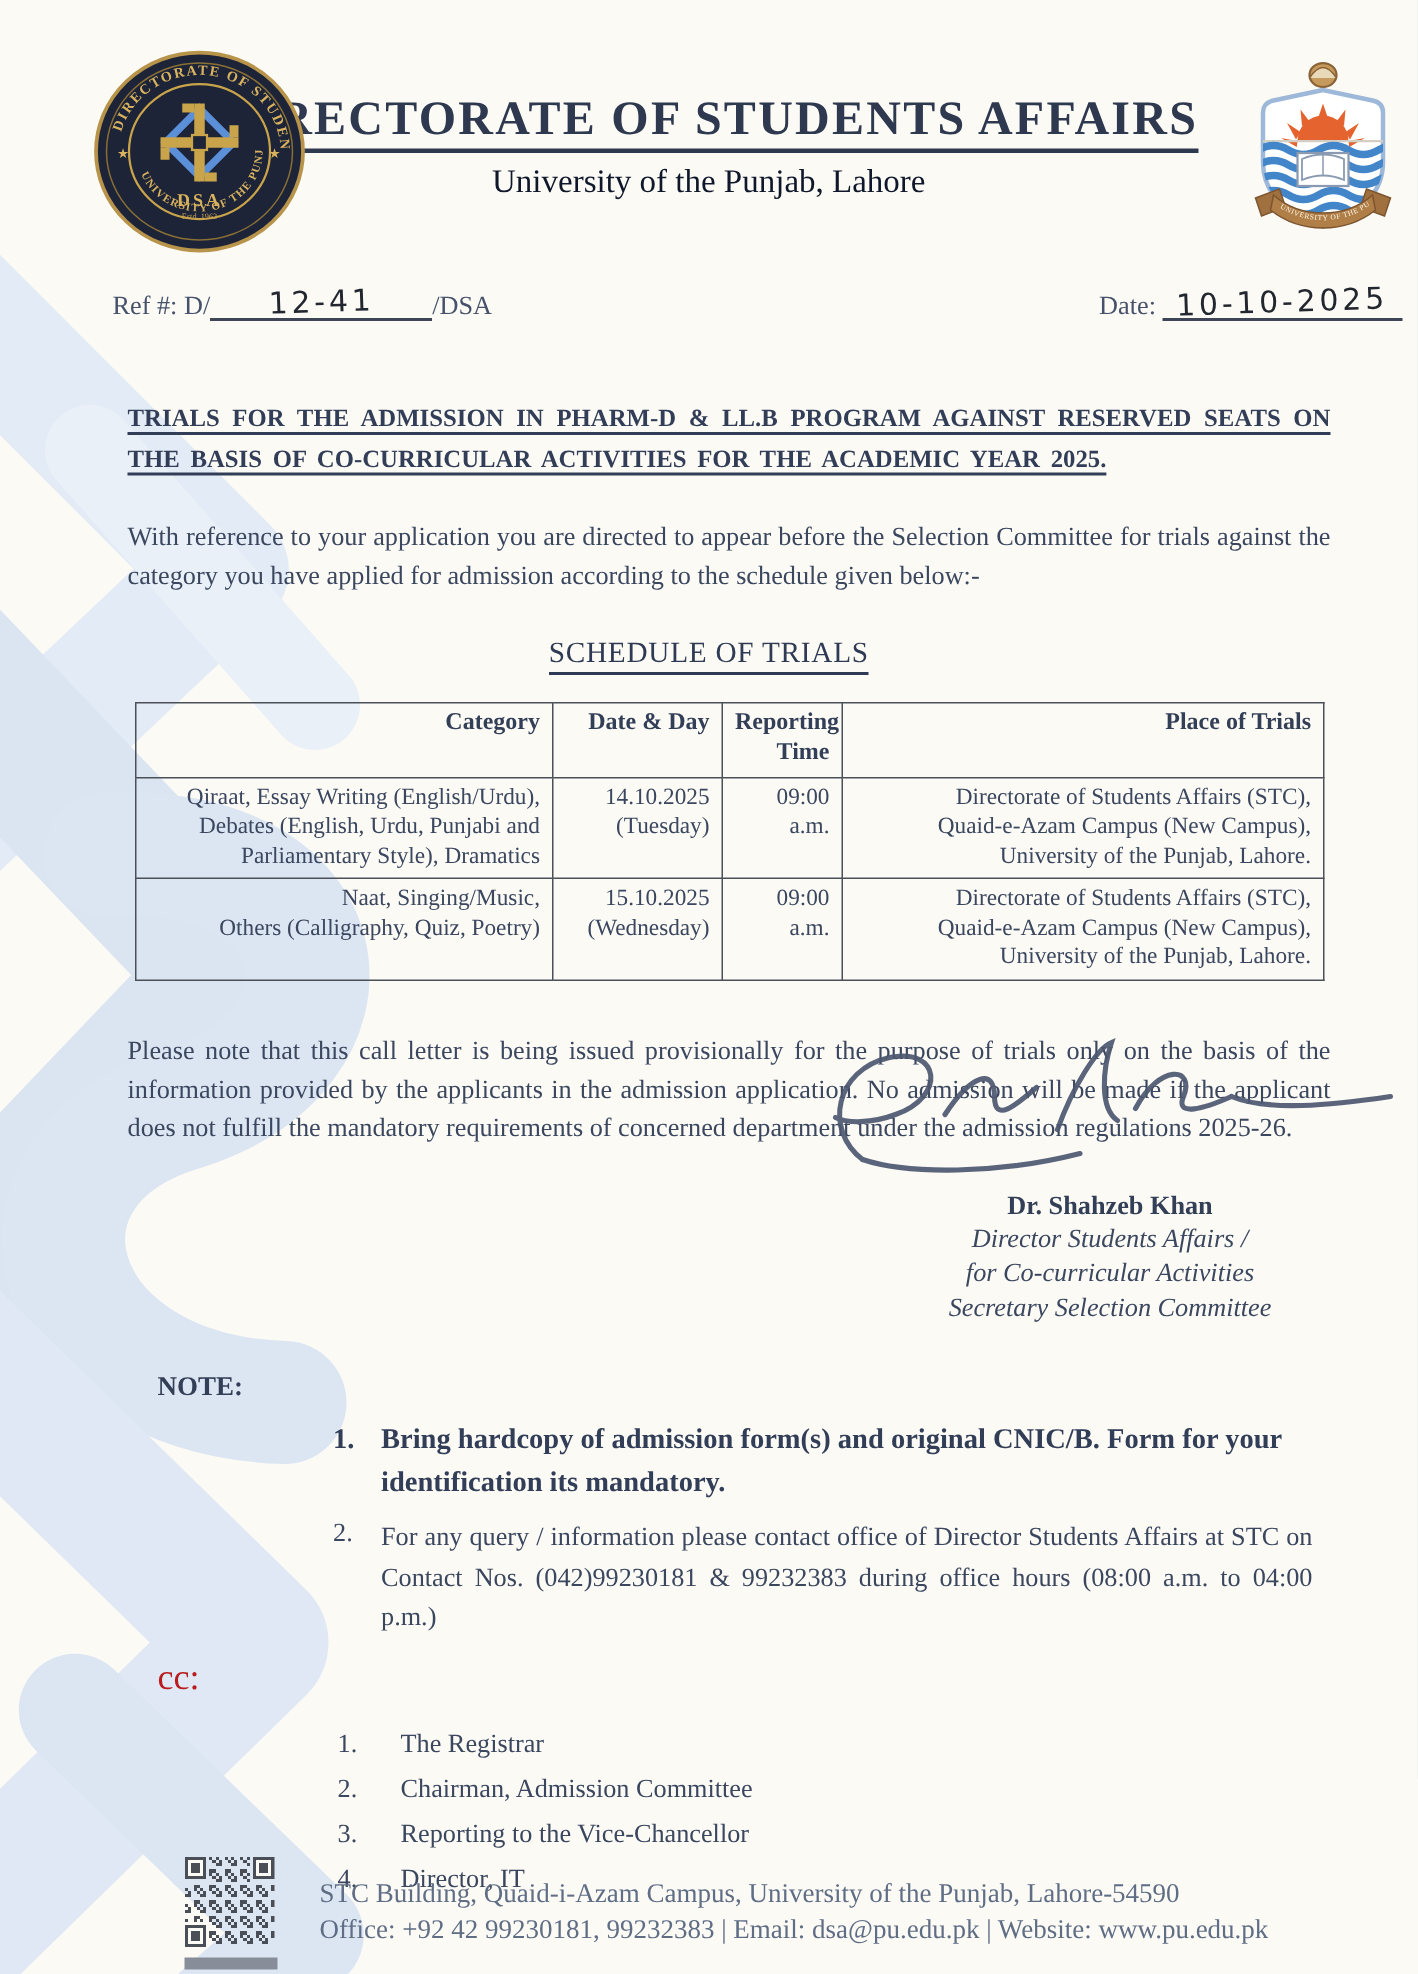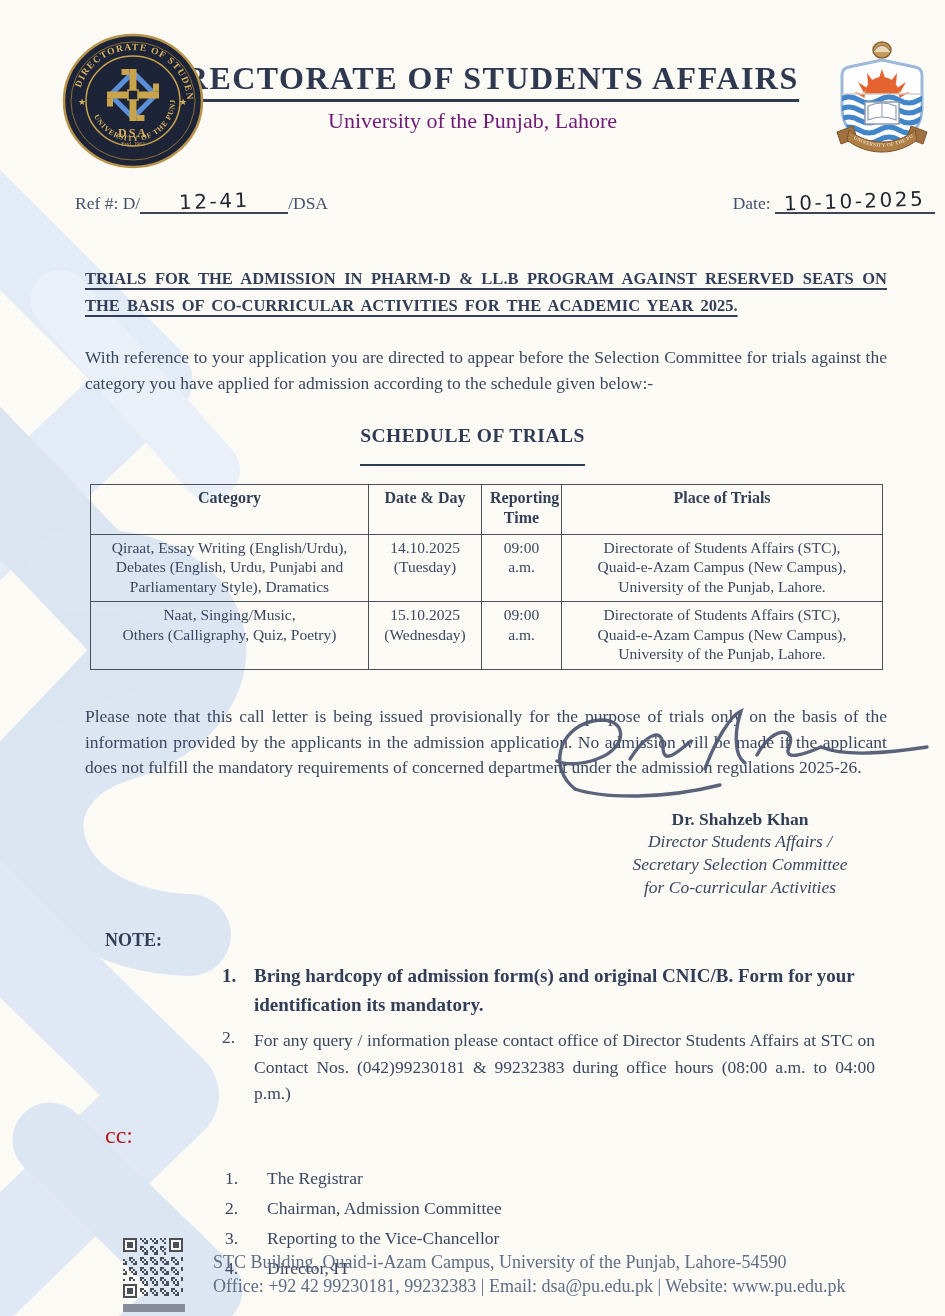--- a/index.html
+++ b/index.html
@@ -13,21 +13,21 @@
 
   
   .header { position:relative; height:168px; }
   .seal { position:absolute; left:62px; top:33px; }
   .crest { position:absolute; right:8px; top:36px; }
   .titles { text-align:center; padding-top:60px; }
   .doc-title {
     display:inline-block; font-size:32px; font-weight:bold; color:#2e3950;
     letter-spacing:1.5px; border-bottom:3px solid #2e3950; padding-bottom:2px;
   }
-  .doc-subtitle { font-size:22px; color:#701a75; margin-top:6px; }
+  .doc-subtitle { font-size:22px; color:#0f172a; margin-top:6px; }
 
   
   .refline { display:flex; justify-content:space-between; align-items:flex-end;
     padding:20px 10px 0 75px; font-size:17.5px; color:#46526b; }
   .blank-line { display:inline-block; border-bottom:2px solid #3d4556; text-align:center; vertical-align:bottom; }
   .ref-blank { width:148px; }
   .date-blank { width:160px; }
   .hand { font-family:"DejaVu Sans", sans-serif; font-size:20px; color:#22272f;
     letter-spacing:2.5px; display:inline-block; transform:rotate(-2deg) translateY(1px); }
 
@@ -37,26 +37,26 @@
   .subject-text {
     flex:1; font-size:16.5px; font-weight:bold; color:#323e57; text-align:justify;
     line-height:1.62; text-decoration:underline; text-underline-offset:4px;
     text-decoration-thickness:1.5px; word-spacing:3px;
   }
 
   .para { margin:26px 58px 0 85px; font-size:17.5px; line-height:1.48; text-align:justify; color:#3b475f; }
 
   
   .sched-heading-wrap { text-align:center; margin-top:28px; }
-  .sched-heading { display:inline-block; font-size:19.5px; font-weight:bold; color:#2f3b54;
-    letter-spacing:0.5px; border-bottom:2.5px solid #2f3b54; padding-bottom:17px; }
+  .sched-heading { display:inline-block; font-size:19.5px; font-weight:normal; color:#2f3b54;
+    letter-spacing:0.5px; border-bottom:2.5px solid #2f3b54; padding-bottom:1px; }
   table.schedule { border-collapse:collapse; margin:18px 0 0 90px; width:792px; table-layout:fixed; }
   table.schedule th, table.schedule td {
     border:1.6px solid #4b5058; vertical-align:top; padding:3px 8px 5px;
-    font-size:15.5px; line-height:1.26; color:#3b475f; text-align:center;
+    font-size:15.5px; line-height:1.26; color:#3b475f; text-align:right;
   }
   table.schedule th { font-weight:bold; color:#333f57; font-size:16px; }
   .col-cat { width:278px; } .col-date { width:113px; } .col-time { width:80px; } .col-place { width:321px; }
   .multiline { white-space:pre-line; }
 
   
   .sig-block { position:relative; width:330px; margin:-6px 40px 0 auto; text-align:center; }
   .sig-scribble { position:absolute; left:-40px; top:-68px; pointer-events:none; }
   .sig-name { font-size:17.5px; font-weight:bold; color:#333f57; padding-top:34px; }
   .sig-title { font-size:17.5px; color:#3b475f; line-height:1.32;font-style:italic; }
@@ -250,22 +250,22 @@
           <path d="M40 82 C14 62 22 22 58 14 C92 7 96 40 62 52 C46 58 30 58 22 54"></path>
           <path d="M40 82 C70 92 130 92 185 78"></path>
           <path d="M95 52 C112 26 128 20 128 40 C128 58 142 46 156 34"></path>
           <path d="M170 62 C180 34 196 8 206 4 C200 22 198 48 210 56"></path>
           <path d="M222 48 C238 18 262 20 254 40 C248 54 268 48 286 40"></path>
           <path d="M286 40 C310 50 352 46 392 40"></path>
         </g>
       </svg>
       <div class="sig-name">Dr. Shahzeb Khan</div>
       <div class="sig-title">Director Students Affairs /</div>
+      <div class="sig-title">for Co-curricular Activities</div>
       <div class="sig-title">Secretary Selection Committee</div>
-      <div class="sig-title">for Co-curricular Activities</div>
     </div>
 
     <div class="note-label">NOTE:</div>
     <div class="list-item bold-item" style="margin-top:10px;">
       <span class="list-num">1.</span>
       <span class="list-text">Bring hardcopy of admission form(s) and original CNIC/B. Form for your identification its mandatory.</span>
     </div>
     <div class="list-item" style="margin-top:8px;">
       <span class="list-num">2.</span>
       <span class="list-text">For any query / information please contact office of Director Students Affairs at STC on Contact Nos. (042)99230181 &amp; 99232383 during office hours (08:00 a.m. to 04:00 p.m.)</span>

